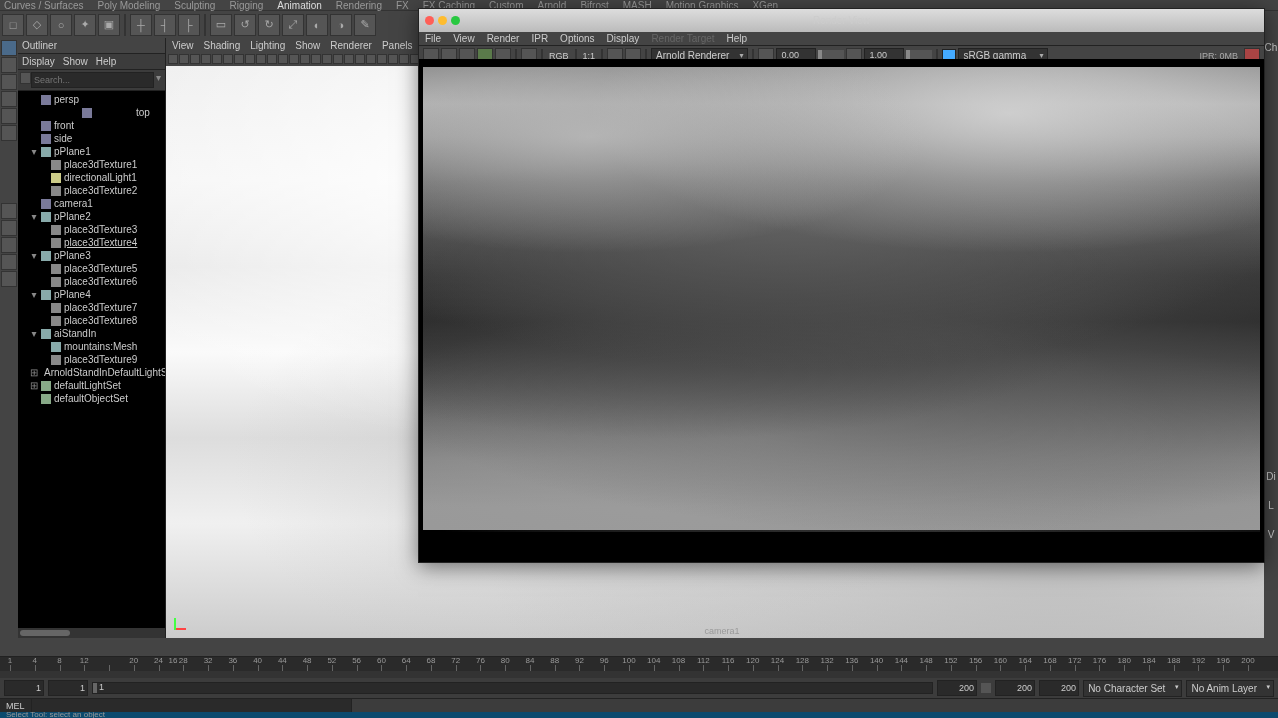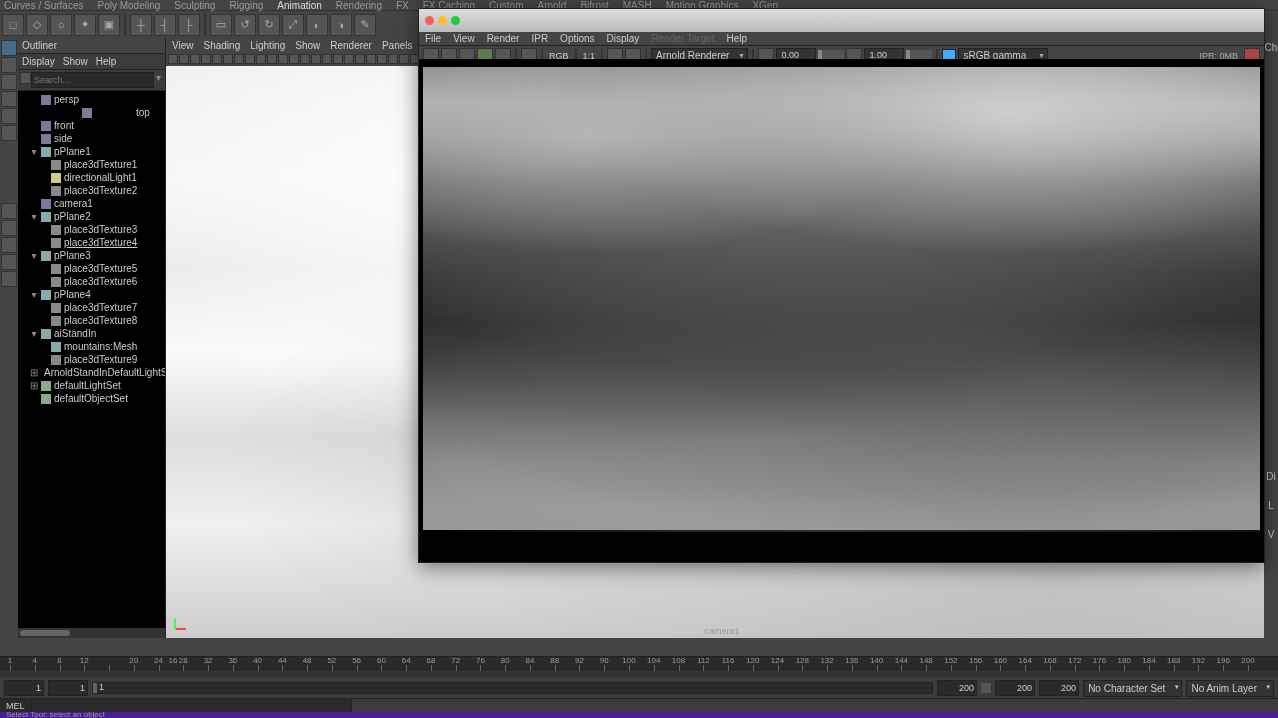--- a/index.html
+++ b/index.html
@@ -68,21 +68,21 @@
 .range-row{position:absolute;left:0;right:0;bottom:20px;height:20px;background:#3c3c3c;display:flex;align-items:center;gap:4px;padding:0 4px}
 .range-row input{background:#2a2a2a;border:1px solid #222;color:#ccc;padding:2px;width:40px;font-size:9px;text-align:right}
 .range-bar{flex:1;height:12px;background:#2a2a2a;border:1px solid #222;position:relative}
 .range-handle{position:absolute;left:0;top:0;height:100%;width:4px;background:#666}
 .range-dd{background:#333;border:1px solid #222;padding:2px 16px 2px 4px;font-size:9px;position:relative}
 .range-dd::after{content:'▾';position:absolute;right:3px;font-size:7px}
 .cmd-row{position:absolute;left:0;right:0;bottom:6px;height:14px;background:#3c3c3c;display:flex;align-items:center;border-top:1px solid #222}
 .cmd-mel{background:#2a2a2a;padding:2px 6px;font-size:9px;border-right:1px solid #222}
 .cmd-in{flex:0 0 320px;background:#2a2a2a;border-right:1px solid #222;height:100%}
 .cmd-out{flex:1;padding:2px 6px;font-size:9px;color:#999;background:#2a2a2a}
-.status{position:absolute;left:0;right:0;bottom:0;height:6px;background:#4c1d95;padding:0 6px;font-size:8px;line-height:6px;color:#999}
+.status{position:absolute;left:0;right:0;bottom:0;height:6px;background:#0c4a6e;padding:0 6px;font-size:8px;line-height:6px;color:#999}
 .scroll-h{height:10px;background:#333;position:relative}
 .scroll-h::after{content:'';position:absolute;left:2px;top:2px;height:6px;width:50px;background:#666;border-radius:3px}
 </style>
 </head>
 <body>
 
 <div class="top-menu" id="topMenu">
     <span>Curves / Surfaces</span>
     <span>Poly Modeling</span>
     <span>Sculpting</span>

